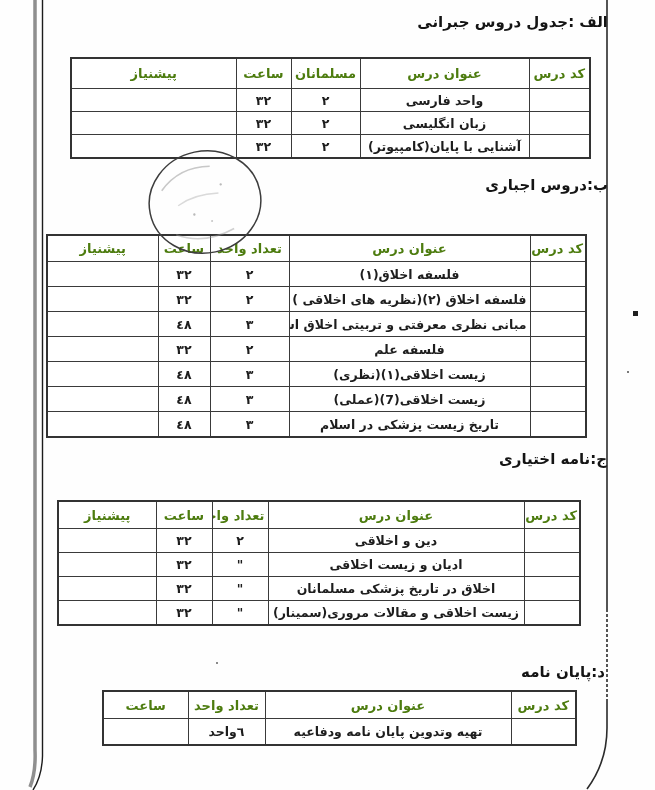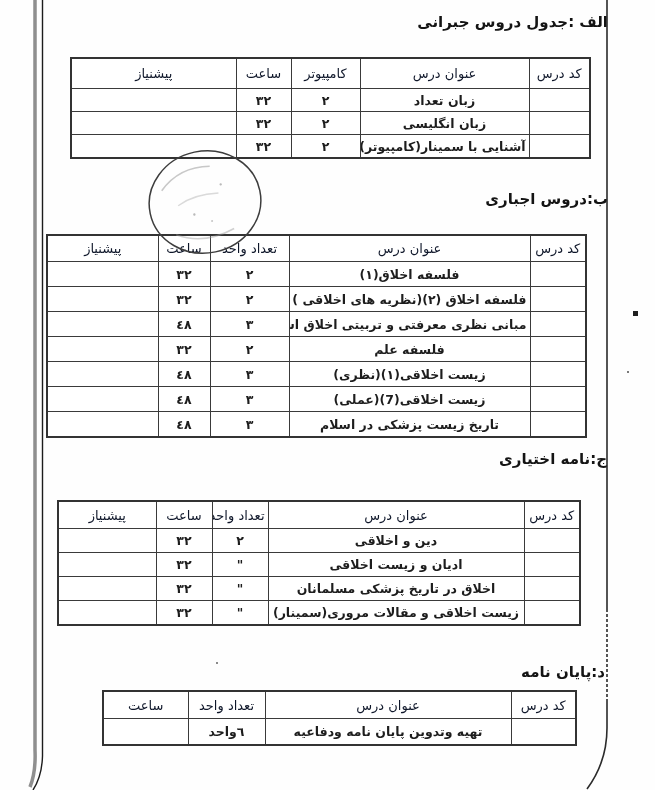--- a/index.html
+++ b/index.html
@@ -15,33 +15,33 @@
   }
   table.course-table{
     position:absolute;border-collapse:collapse;table-layout:fixed;
     direction:rtl;background:#fff;z-index:1;
     border:2px solid #333;
   }
   .course-table th,.course-table td{
     border:1.4px solid #3a3a3a;text-align:center;vertical-align:middle;
     padding:0 3px;overflow:hidden;white-space:nowrap;
   }
-  .course-table th{font-weight:normal;font-size:13px;color:#0f172a;text-align:center;}
+  .course-table th{font-weight:bold;font-size:13px;color:#4d7c0f;text-align:center;}
   .course-table td{font-weight:bold;font-size:12.5px;color:#1d1d1d;}
   
   .t1{left:70px;top:57px;width:519px;}
   .t1 th{height:29px;} .t1 td{height:22px;}
   .t2{left:46px;top:234px;width:539px;}
   .t2 th{height:25px;} .t2 td{height:24px;}
   .t3{left:57px;top:500px;width:522px;}
   .t3 th{height:26px;} .t3 td{height:23px;}
   .t4{left:102px;top:690px;width:473px;}
   .t4 th{height:26px;} .t4 td{height:25px;}
   .h1{top:13px;right:47px;}
-  .h2{top:190px;right:47px;}
+  .h2{top:176px;right:47px;}
   .h3{top:450px;right:48px;}
   .h4{top:663px;right:50px;}
   .ltr{direction:ltr;margin-left:12px;}
 </style>
 </head>
 <body>
 
 <div class="page">
 
   <div class="section-heading h1">الف :جدول دروس جبرانی</div>
@@ -51,43 +51,43 @@
       <col style="width:61px">
         <col style="width:169px">
         <col style="width:69px">
         <col style="width:55px">
         <col style="width:165px">
     </colgroup>
     <thead>
       <tr>
         <th>کد درس</th>
         <th>عنوان درس</th>
-        <th>کامپیوتر</th>
+        <th>مسلمانان</th>
         <th>ساعت</th>
         <th>پیشنیاز</th>
       </tr>
     </thead>
     <tbody>
       <tr>
         <td></td>
-        <td>زبان تعداد</td>
+        <td>واحد فارسی</td>
         <td>۲</td>
         <td>۳۲</td>
         <td></td>
       </tr>
       <tr>
         <td></td>
         <td>زبان انگلیسی</td>
         <td>۲</td>
         <td>۳۲</td>
         <td></td>
       </tr>
       <tr>
         <td></td>
-        <td>آشنایی با سمینار(کامپیوتر)</td>
+        <td>آشنایی با پایان(کامپیوتر)</td>
         <td>۲</td>
         <td>۳۲</td>
         <td></td>
       </tr>
     </tbody>
   </table>
 
   <div class="section-heading h2">ب:دروس اجباری</div>
 
   <table class="course-table t2">

